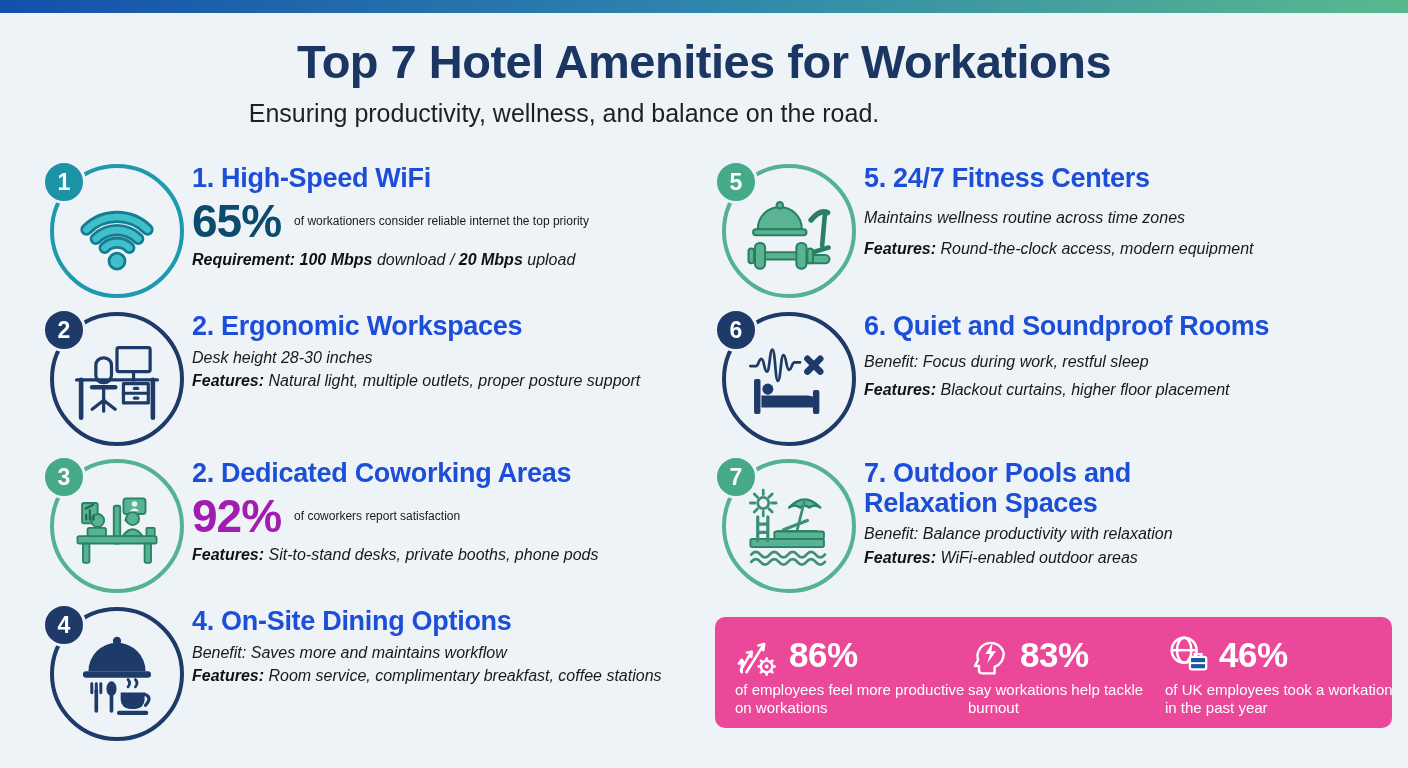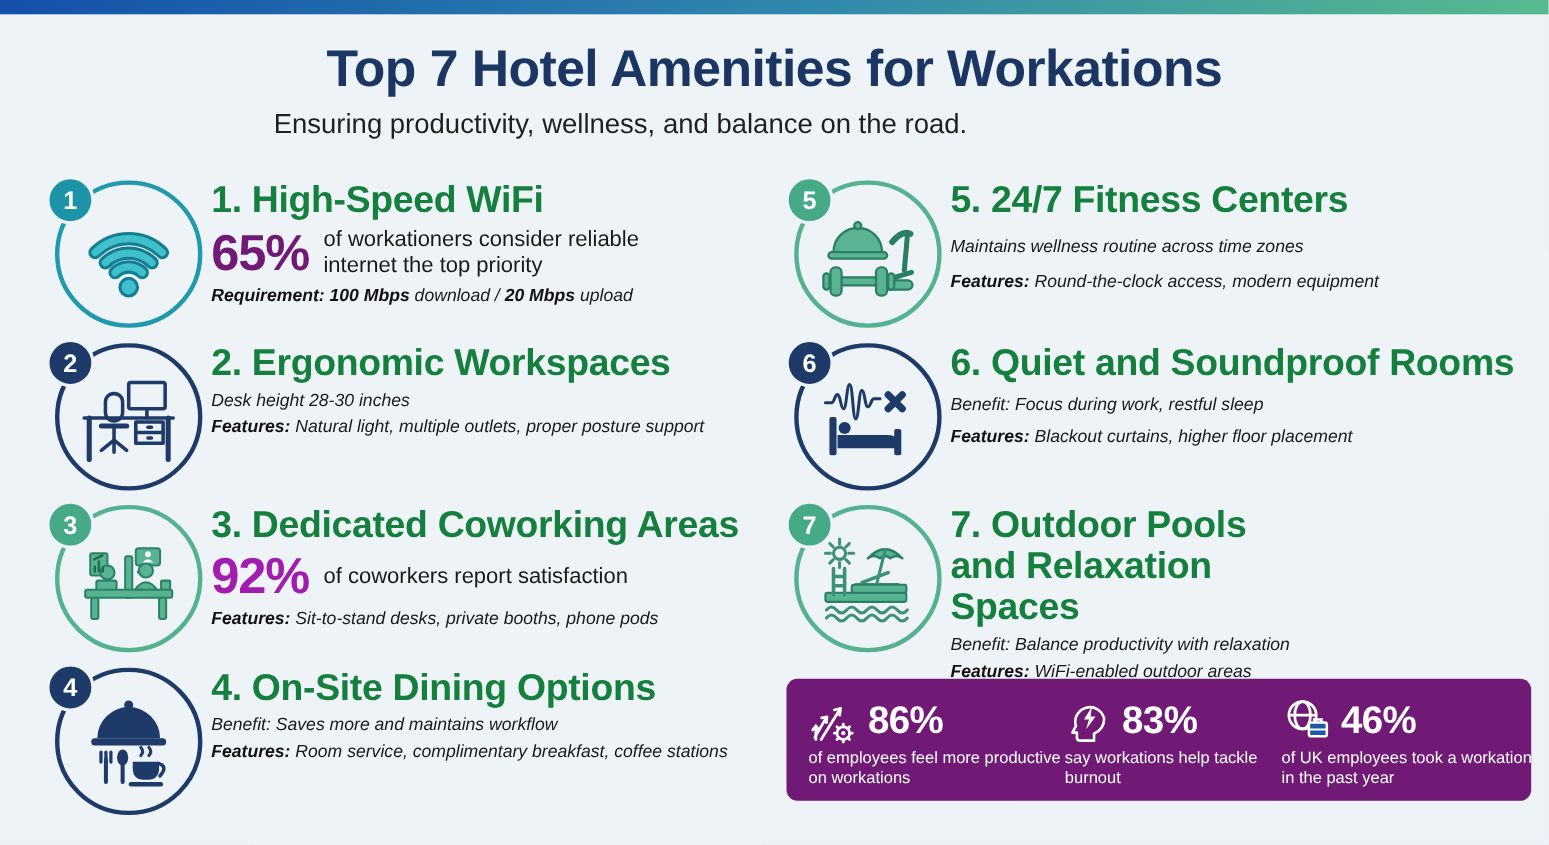--- a/index.html
+++ b/index.html
@@ -24,35 +24,35 @@
   .circle.teal{border:4px solid #2099ac;}
   .circle.navy{border:4px solid #1e3a68;}
   .circle.green{border:4px solid #54b290;}
   .badge{position:absolute;top:0;left:2px;width:38px;height:38px;border-radius:50%;z-index:2;
     color:#fff;font-size:23px;font-weight:bold;display:flex;align-items:center;justify-content:center;
     border:3px solid #eef3f8;}
   .badge.teal{background:#1d93a8;}
   .badge.navy{background:#1e3a68;}
   .badge.green{background:#46a987;}
   .content{padding-top:4px;}
-  .content h2{margin:0 0 6px 0;font-size:34px;font-weight:bold;color:#15803d;letter-spacing:-0.3px;line-height:1.1;}
+  .content h2{margin:0 0 6px 0;font-size:27px;font-weight:bold;color:#1d4ed8;letter-spacing:-0.3px;line-height:1.1;}
   .statrow{display:flex;align-items:center;gap:13px;margin:2px 0 7px 0;}
   .stat-big{font-size:46px;font-weight:bold;line-height:0.95;letter-spacing:-1px;}
-  .stat-big.blue{color:#701a75;}
+  .stat-big.blue{color:#0c4a6e;}
   .stat-big.green{color:#a21caf;}
-  .stat-desc{font-size:20px;color:#191919;line-height:1.13;}
+  .stat-desc{font-size:12px;color:#191919;line-height:1.13;}
   .line{margin:4px 0;font-size:16px;color:#191919;line-height:1.22;font-style:italic;}
   .line b{color:#111;}
   .w310{max-width:310px;}
   .w470{max-width:470px;}
   .w330{max-width:330px;}
 
   
   .stats-bar{position:absolute;left:715px;top:617px;width:677px;height:111px;box-sizing:border-box;
-    background:#701a75;border-radius:10px;display:flex;padding:15px 20px;color:#fff;}
+    background:#ec4899;border-radius:10px;display:flex;padding:15px 20px;color:#fff;}
   .stat-col{flex:none;}
   .stat-col.c1{width:233px;}
   .stat-col.c2{width:197px;}
   .stat-col.c3{width:230px;}
   .stat-head{display:flex;align-items:center;gap:8px;height:46px;}
   .stat-val{font-size:35px;font-weight:bold;letter-spacing:-0.5px;}
   .stat-text{font-size:15px;line-height:1.22;margin-top:3px;}
 
   svg{display:block;}
 </style>
@@ -145,21 +145,21 @@
           <g fill="none" stroke="#1f6b52" stroke-width="2.4" stroke-linecap="round">
             <path d="M16.5 43 V38 M20.5 43 V33 M24.5 43 V39"></path>
             <path d="M16 31 L24 27"></path>
           </g>
           <circle cx="69" cy="26" r="3" fill="#eef3f8"></circle>
           <path d="M63.5 34 Q69 28 74.5 34 Z" fill="#eef3f8"></path>
         </svg>
       </div>
     </div>
     <div class="content">
-      <h2>3. Dedicated Coworking Areas</h2>
+      <h2>2. Dedicated Coworking Areas</h2>
       <div class="statrow">
         <span class="stat-big green">92%</span>
         <span class="stat-desc">of coworkers report satisfaction</span>
       </div>
       <p class="line"><b>Features:</b> <span>Sit-to-stand desks, private booths, phone pods</span></p>
     </div>
   </div>
 
   <div class="item" style="top:603px;left:40px;">
     <div class="icon-col">

